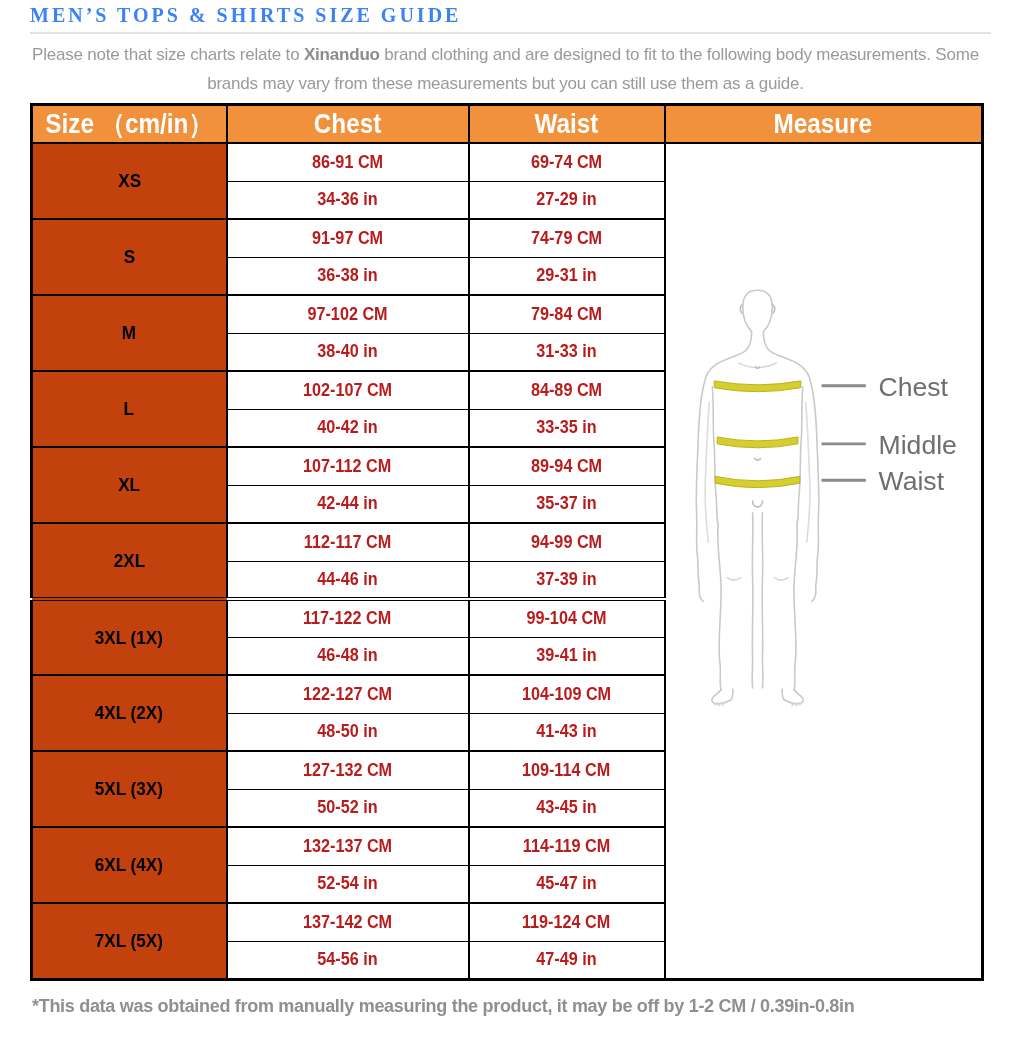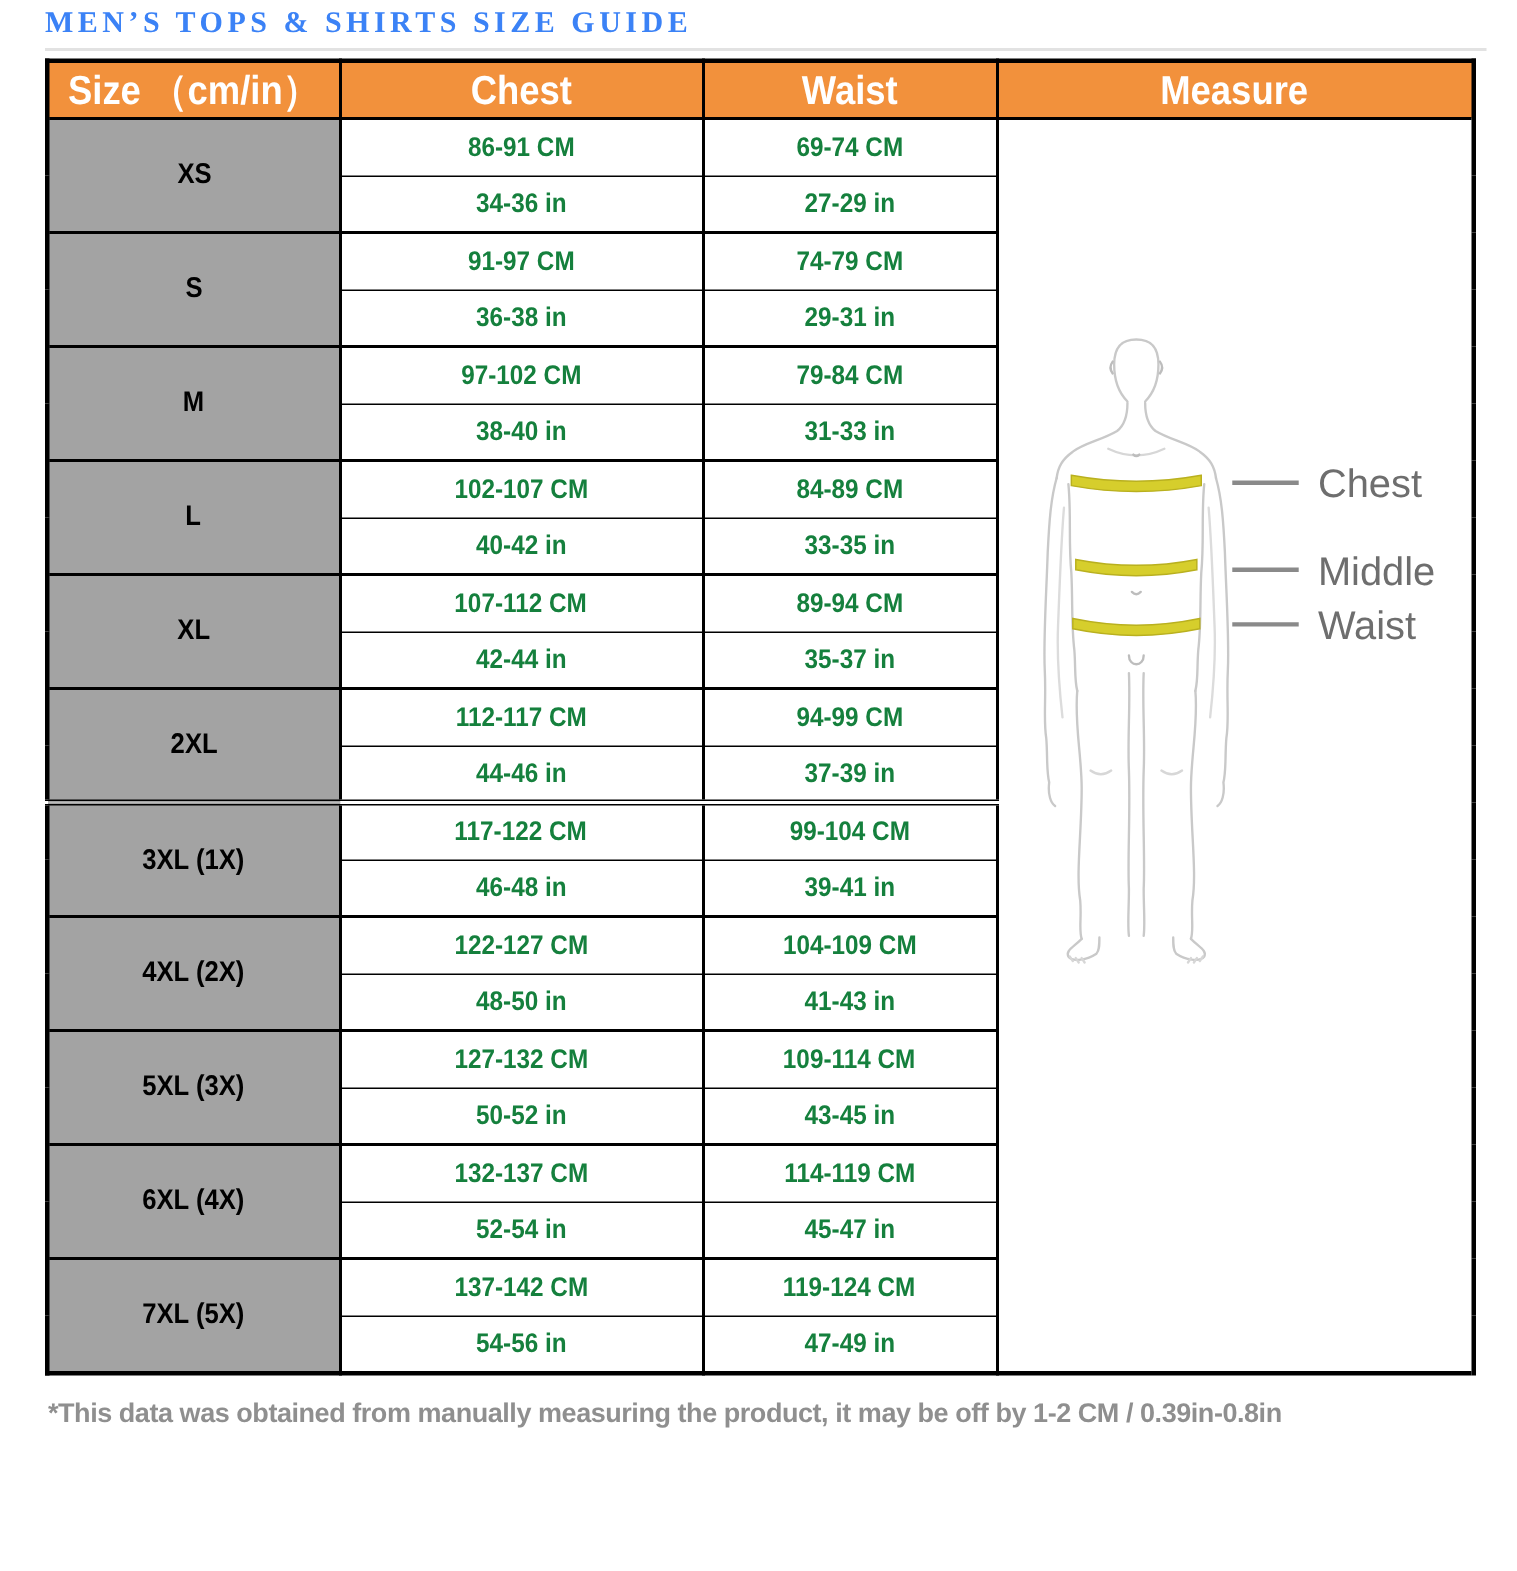--- a/index.html
+++ b/index.html
@@ -24,22 +24,22 @@
   col.c-waist { width: 196px; } col.c-measure { width: 318px; }
 
   th { background: #F2913C; color: #fff; height: 36px;
     border: 2px solid #000; font-size: 27px; font-weight: 700; text-align: center; }
   td { border-left: 2px solid #000; border-right: 2px solid #000; height: 38px;
     text-align: center; vertical-align: middle; }
   tr.group-start td { border-top: 2px solid #000; }
   tr.sub td { border-top: 1px solid #000; }
   tr.heavy-start td { border-top: 4px double #000; }
 
-  td.size { background: #a3a3a3; color: #000; font-size: 19px; font-weight: 700; }
-  td.val  { background: #fff; color: #15803d; font-size: 18px; font-weight: 700; }
+  td.size { background: #c2410c; color: #000; font-size: 19px; font-weight: 700; }
+  td.val  { background: #fff; color: #b91c1c; font-size: 18px; font-weight: 700; }
   td.measure { background: #fff; border: 2px solid #000; border-right: 3px solid #000;
     padding: 0; vertical-align: top; }
 
   
   .cond { display: inline-block; transform: scaleX(0.9); white-space: nowrap; }
 
   
   .footnotes { margin: 12px 0 0 32px; }
   .footnotes p { color: #8f8f8f; font-size: 18px; font-weight: 700;
     line-height: 27px; letter-spacing: -0.3px; }
@@ -47,20 +47,21 @@
   svg.figure { display: block; width: 313px; height: 832px; }
 </style>
 </head>
 <body>
 
 <div class="page">
 
   <h1 class="title">MEN’S TOPS &amp; SHIRTS SIZE GUIDE</h1>
   <div class="title-rule"></div>
 
+  <p class="subtitle"><span>Please note that size charts relate to </span><b>Xinanduo</b><span> brand clothing and are designed to fit to the following body measurements. Some brands may vary from these measurements but you can still use them as a guide.</span></p>
 
   <table class="size-table">
     <colgroup>
         <col class="c-size">
         <col class="c-chest">
         <col class="c-waist">
         <col class="c-measure">
       </colgroup>
     <tbody>
         <tr>

